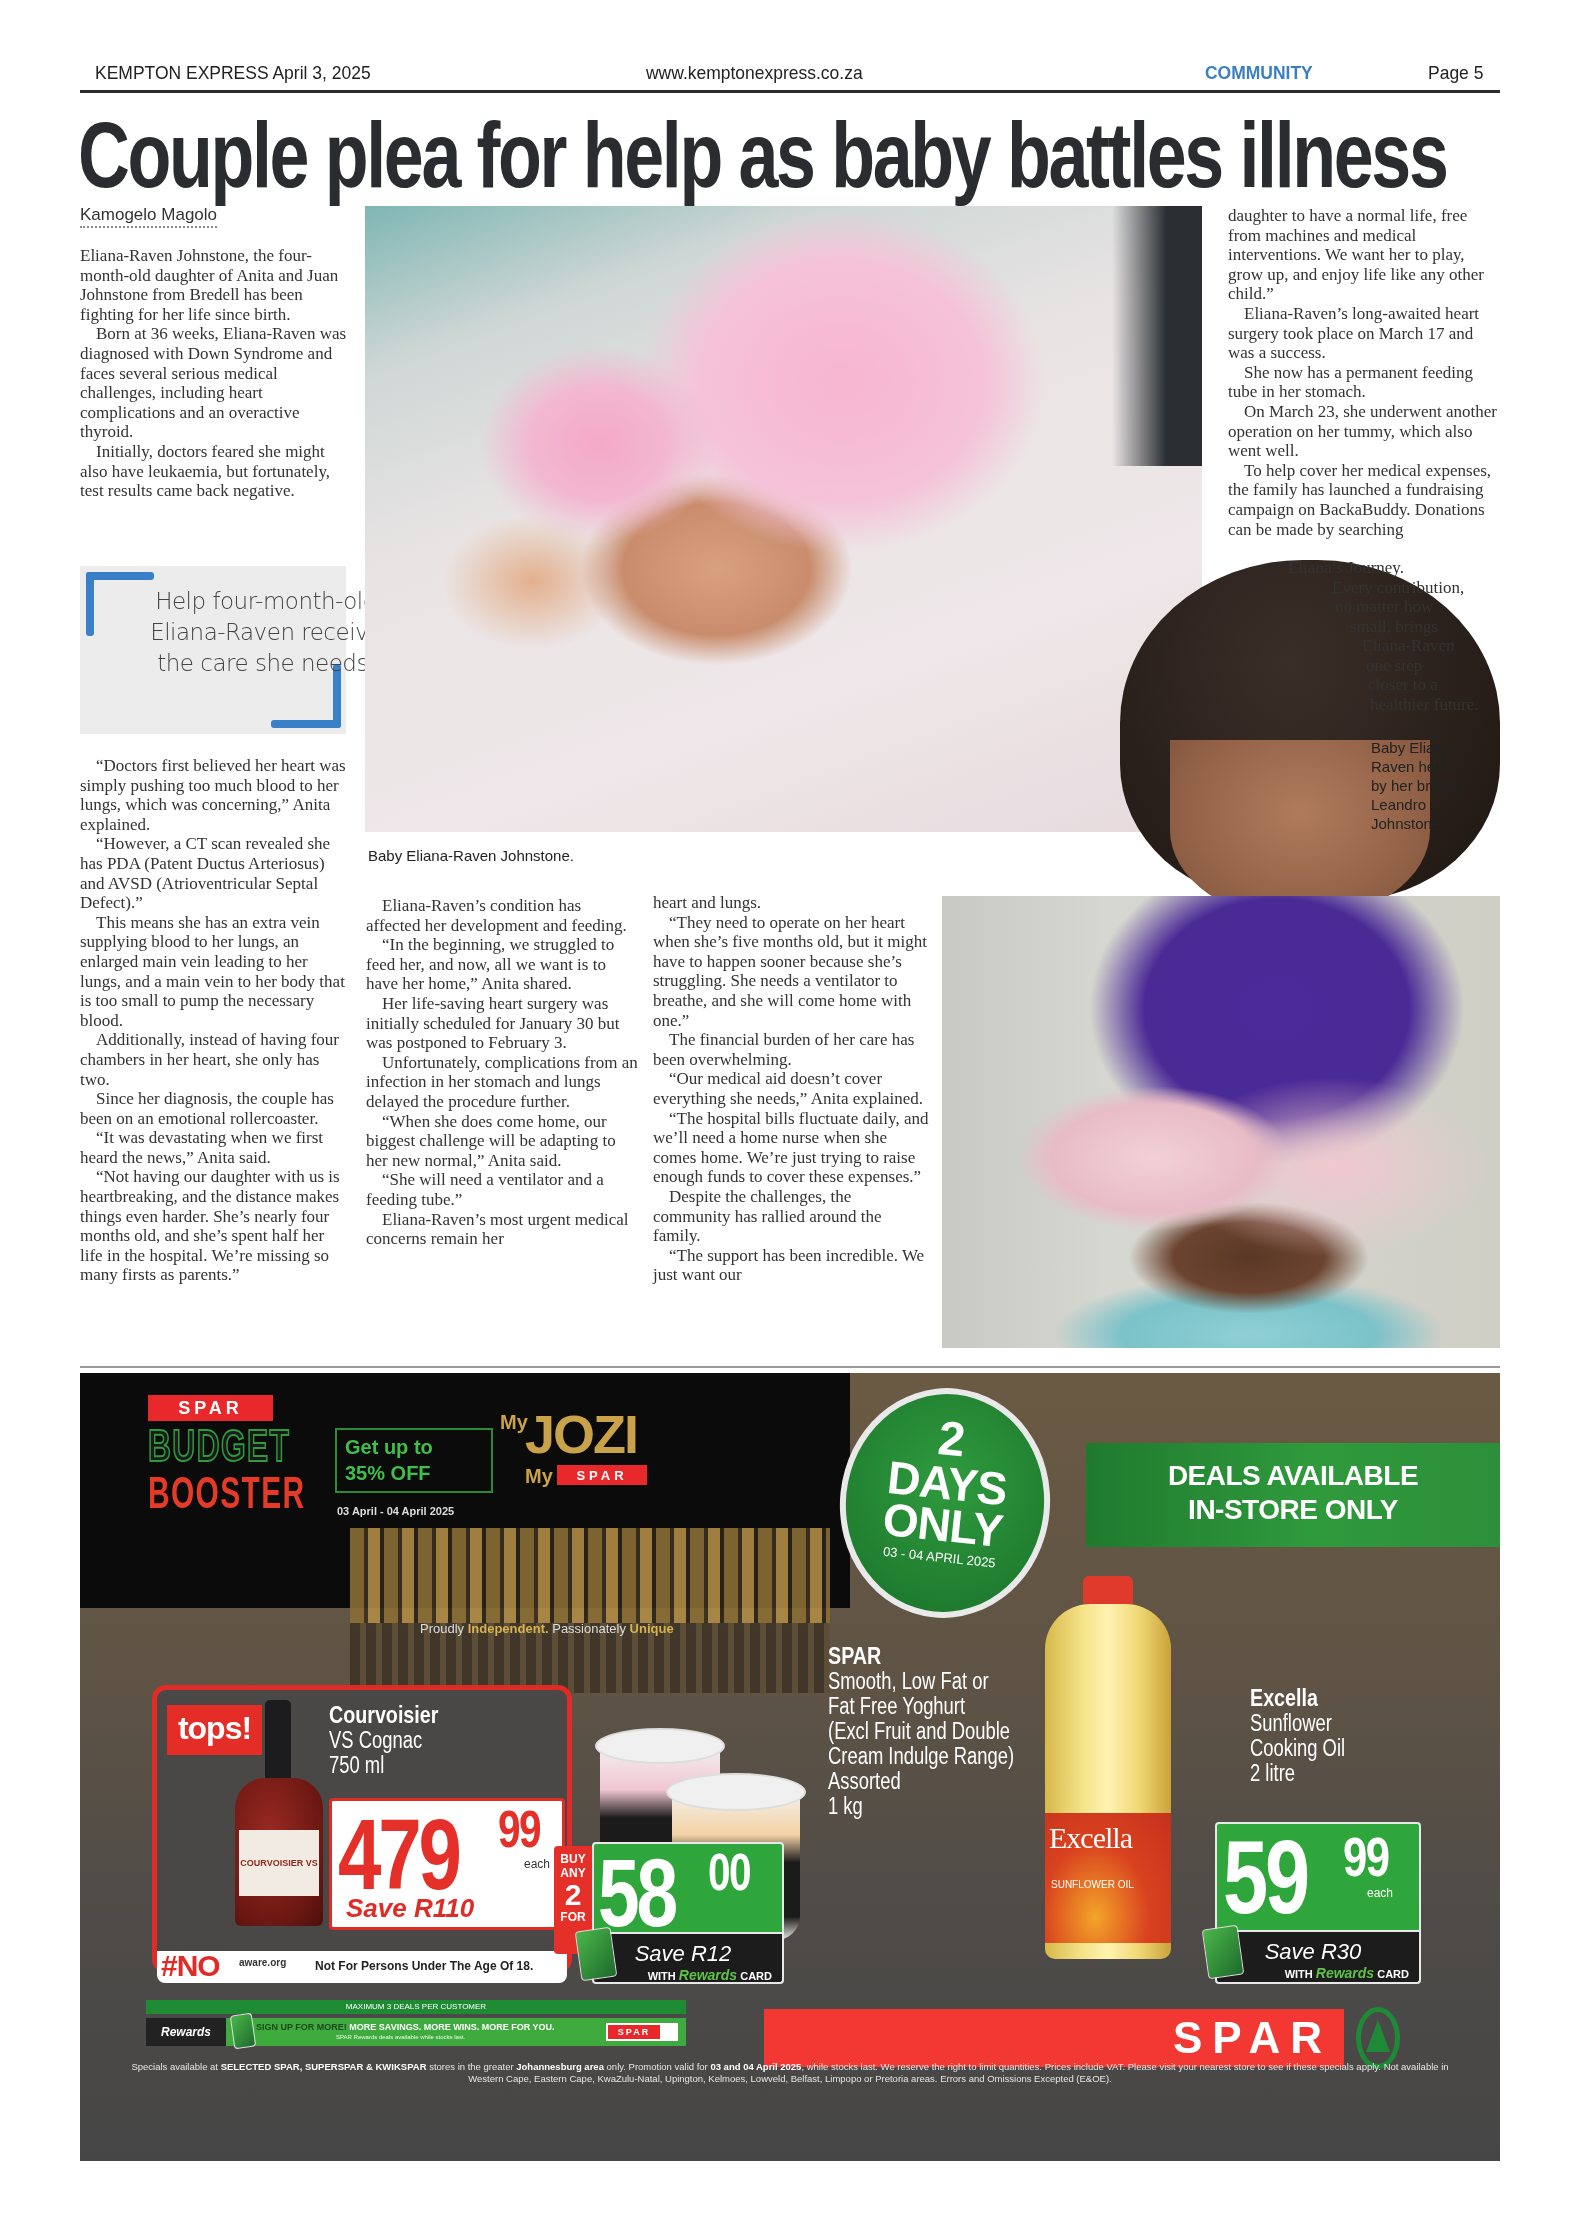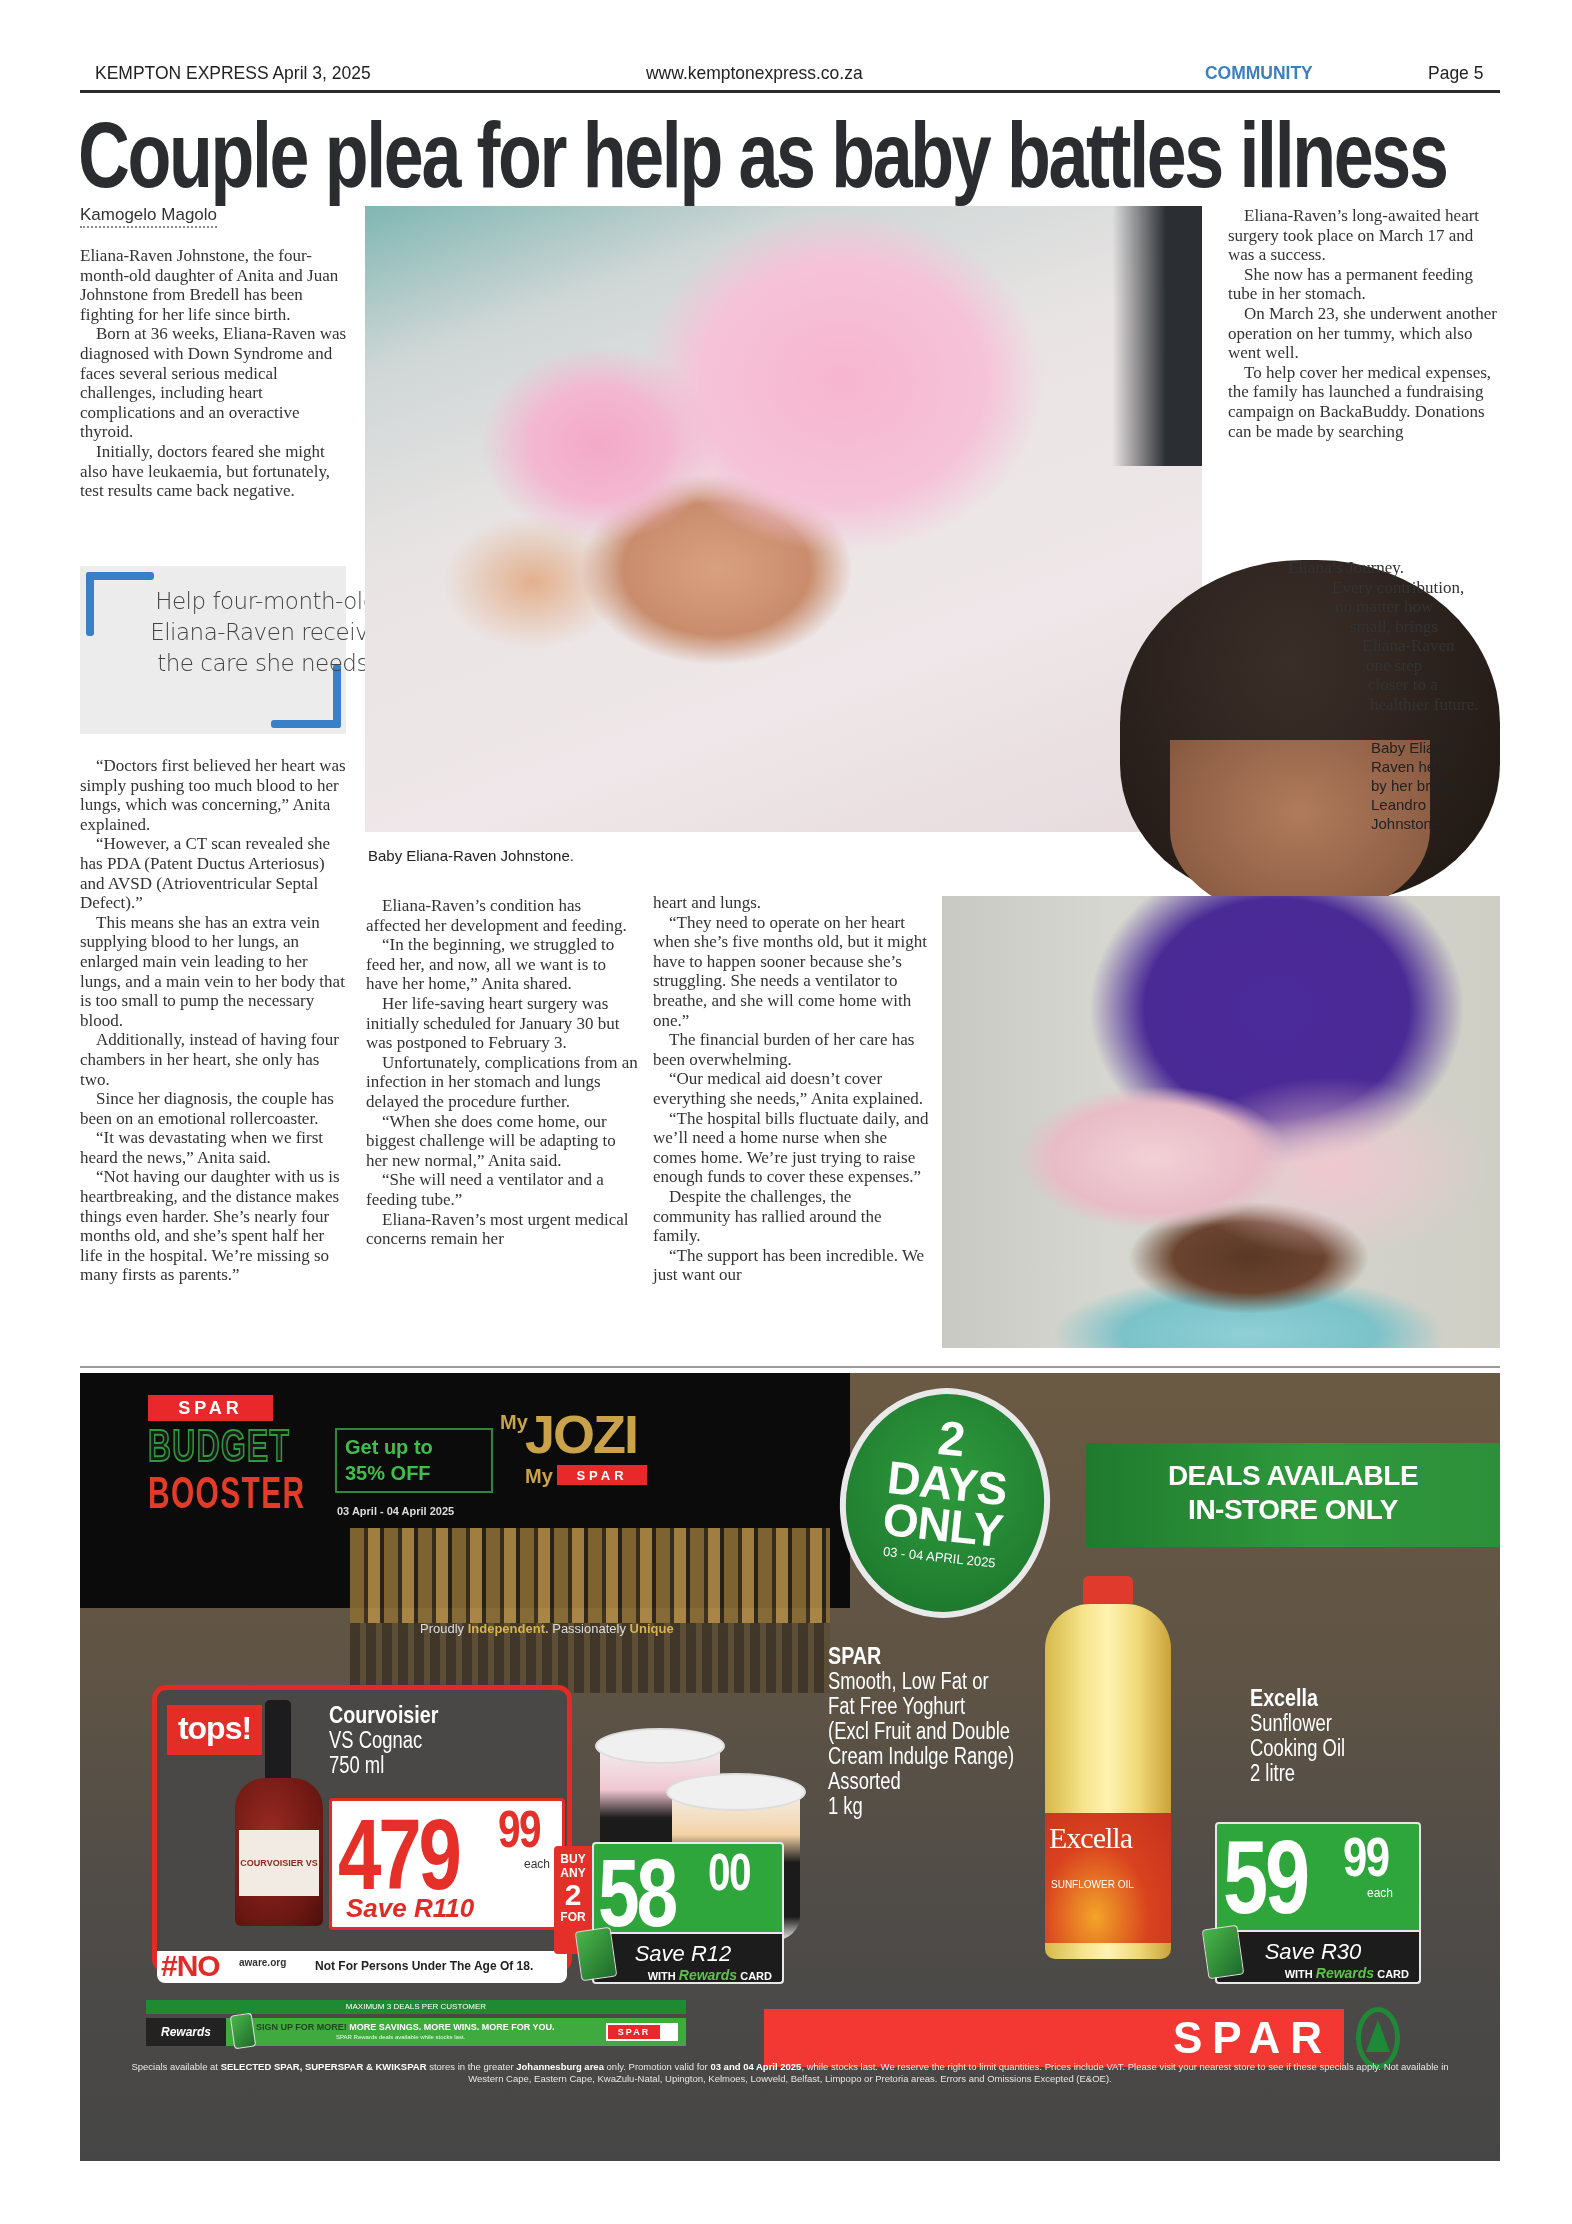--- a/index.html
+++ b/index.html
@@ -207,20 +207,21 @@
   <p>“The hospital bills fluctuate daily, and we’ll need a home nurse when she comes home. We’re just trying to raise enough funds to cover these expenses.”</p>
   <p>Despite the challenges, the community has rallied around the family.</p>
   <p>“The support has been incredible. We just want our</p>
 </div>
 
 <div class="abs boy-head"></div>
 <div class="abs boy-face"></div>
 <div class="abs photo2"></div>
 
 <div class="abs col" style="left:1228px; top:206px; width:272px;">
+  <p class="first">daughter to have a normal life, free from machines and medical interventions. We want her to play, grow up, and enjoy life like any other child.”</p>
   <p>Eliana-Raven’s long-awaited heart surgery took place on March 17 and was a success.</p>
   <p>She now has a permanent feeding tube in her stomach.</p>
   <p>On March 23, she underwent another operation on her tummy, which also went well.</p>
   <p>To help cover her medical expenses, the family has launched a fundraising campaign on BackaBuddy. Donations can be made by searching</p>
 </div>
 <div class="abs col" style="left:1288px; top:558px;">Eliana’s Journey.</div>
 <div class="abs col" style="left:1332px; top:578px;">Every contribution,</div>
 <div class="abs col" style="left:1335px; top:597px;">no matter how</div>
 <div class="abs col" style="left:1350px; top:617px;">small, brings</div>
 <div class="abs col" style="left:1362px; top:636px;">Eliana-Raven</div>

